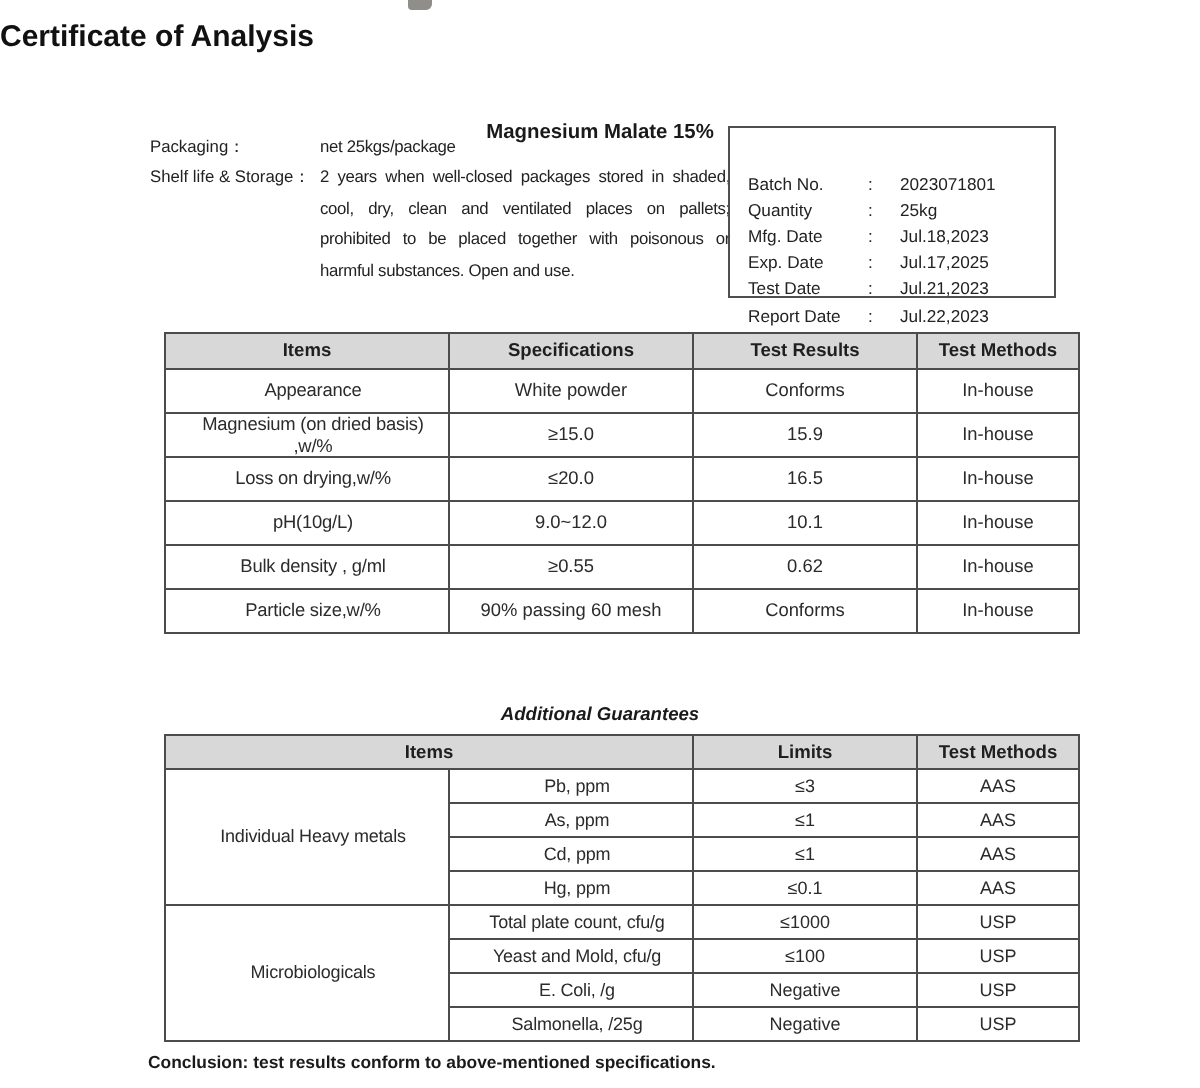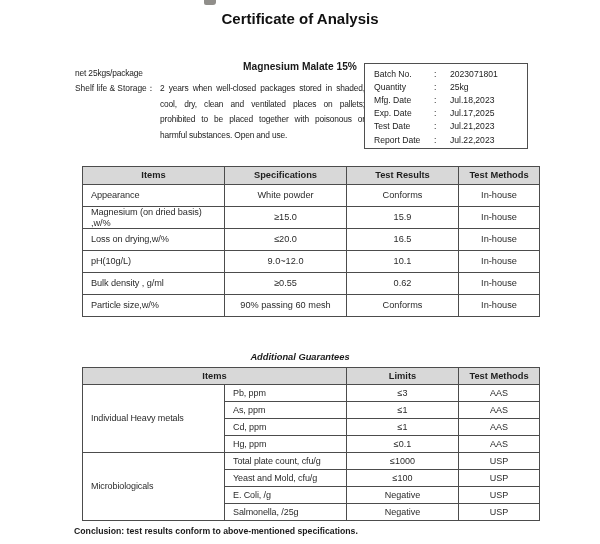--- a/index.html
+++ b/index.html
@@ -1,45 +1,45 @@
 <!DOCTYPE html>
 <html><head>
 <meta charset="utf-8">
 <style>
   html,body{margin:0;padding:0;background:#ffffff;}
   body{width:600px;height:544px;font-family:"Liberation Sans",sans-serif;color:#1c1c1c;}
   .page{position:relative;width:600px;height:544px;background:#fff;overflow:hidden;}
 
   .artifact{position:absolute;left:204px;top:0;width:12px;height:5px;background:#55514b;opacity:.65;border-radius:0 0 3px 2px;}
 
-  .title{position:absolute;top:10px;left:0;width:600px;text-align:center;
+  .title{position:absolute;top:10px;left:0;width:600px;
          font-size:15px;font-weight:bold;color:#111;}
   .subtitle{position:absolute;top:37px;left:0;width:600px;text-align:center;
          font-size:10.2px;font-weight:bold;color:#1a1a1a;margin-top:24px;}
 
   .info{position:absolute;left:75px;top:66px;width:292px;font-size:8.4px;line-height:15.4px;color:#222;}
   .info-row{display:flex;align-items:flex-start;}
   .info-label{width:85px;flex:none;}
   .info-value{width:205px;flex:none;letter-spacing:-0.15px;}
   .justify{text-align:justify;}
 
   .batch{position:absolute;left:364px;top:63px;width:164px;height:86px;border:1.5px solid #4f4f4f;
-         box-sizing:border-box;padding-top:3px;font-size:8.6px;color:#222;}
+         box-sizing:border-box;padding-top:21px;font-size:8.6px;color:#222;}
   .batch-row{display:flex;align-items:center;height:13.2px;padding-left:9px;}
   .batch-label{width:60px;flex:none;}
   .batch-colon{width:16px;flex:none;text-align:left;}
   .batch-value{flex:1;}
 
   table.tbl{position:absolute;left:82px;width:457px;border-collapse:collapse;table-layout:fixed;
             border:1.5px solid #4c4c4c;color:#2b2b2b;}
   .tbl th,.tbl td{border:1px solid #4c4c4c;box-sizing:border-box;line-height:1.15;
                   text-align:center;vertical-align:middle;padding:0 2px;}
   .tbl th{background:#d8d8d8;font-weight:bold;font-size:9.3px;color:#1f1f1f;}
   .tbl td{font-size:9.2px;}
-  td.left{text-align:left;padding-left:8px;letter-spacing:-0.1px;}
+  td.left{text-align:center;padding-left:8px;letter-spacing:-0.1px;}
 
   table.main{top:166px;}
   .main th{height:18px;}
   .main td{height:22px;}
 
   .heading2{position:absolute;top:352px;left:0;width:600px;text-align:center;
             font-size:9.3px;font-weight:bold;color:#1a1a1a;font-style:italic;}
 
   table.add{top:367px;}
   .add th{height:17px;}
@@ -52,20 +52,21 @@
 
 <div class="page">
 
   <div class="artifact"></div>
 
   <div class="title">Certificate of Analysis</div>
   <div class="subtitle">Magnesium Malate 15%</div>
 
   <div class="info">
     <div class="info-row">
+      <div class="info-label">Packaging：</div>
       <div class="info-value">net 25kgs/package</div>
     </div>
     <div class="info-row">
       <div class="info-label">Shelf life &amp; Storage：</div>
       <div class="info-value justify">2 years when well-closed packages stored in shaded, cool, dry, clean and ventilated places on pallets; prohibited to be placed together with poisonous or harmful substances. Open and use.</div>
     </div>
   </div>
 
   <div class="batch">
     <div class="batch-row">

